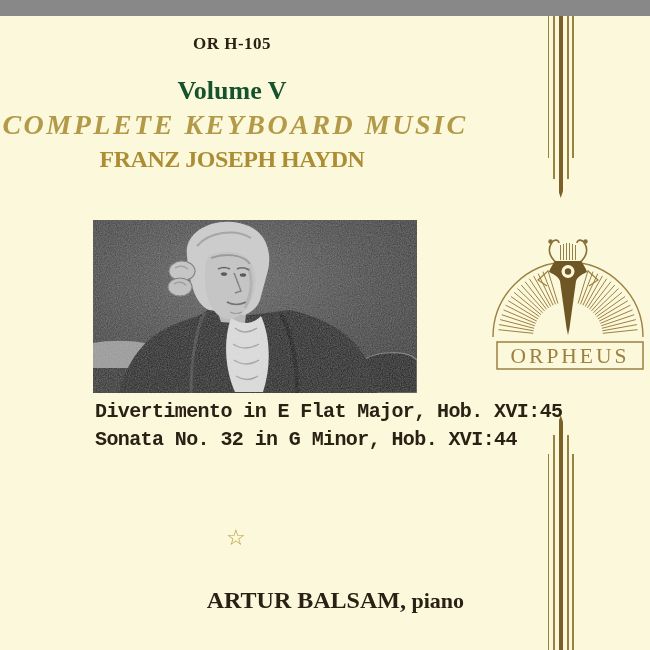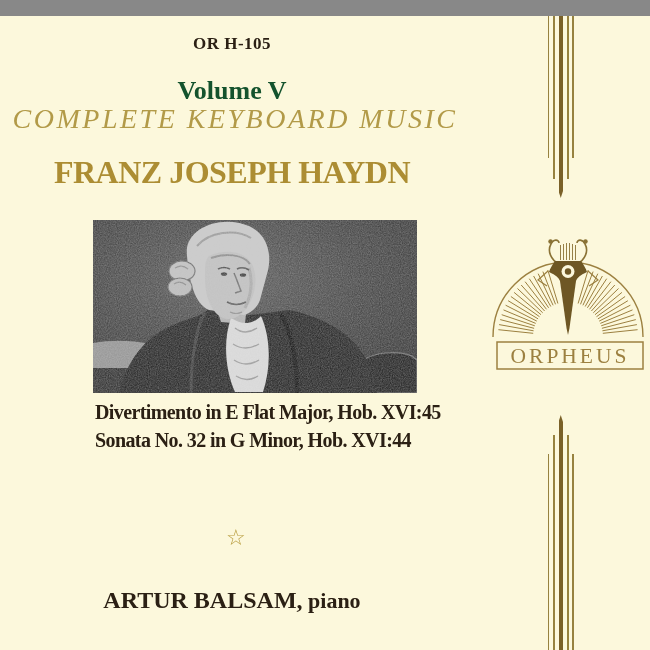--- a/index.html
+++ b/index.html
@@ -5,35 +5,35 @@
   html,body{margin:0;padding:0;background:#888;}
   .cover{
     position:relative;width:650px;height:650px;margin:16px auto;
     background:#FCF8DC;overflow:hidden;
     font-family:"Liberation Serif", serif;
   }
   
   .txtcol{position:absolute;left:0;width:464px;text-align:center;}
   .catalog{top:18px;font-size:17px;font-weight:bold;color:#2B2014;letter-spacing:.5px;}
   .volume{top:60px;font-size:26px;font-weight:bold;color:#14532d;}
-  .series{top:87px;font-size:28px;font-style:italic;font-weight:normal;
+  .series{top:93px;font-size:28px;font-style:italic;font-weight:bold;
           color:#B29A48;letter-spacing:2.5px;width:470px;white-space:nowrap;}
-  .composer{top:138px;font-size:32px;font-weight:bold;color:#AC8D33;
+  .composer{top:130px;font-size:24px;font-weight:bold;color:#AC8D33;
             letter-spacing:-.5px;white-space:nowrap;}
   
   .portrait{position:absolute;left:93px;top:204px;width:324px;height:173px;}
   
   .tracks{position:absolute;left:95px;top:382px;color:#2B2014;
           font-size:20px;font-weight:bold;letter-spacing:-.6px;line-height:28px;
-          text-align:left;white-space:nowrap;}
+          text-align:left;white-space:nowrap;font-family:Liberation Mono, monospace;}
   
   .star{position:absolute;left:226px;top:509px;font-size:22px;color:#B89D3F;
         font-family:"DejaVu Sans", sans-serif;}
   
-  .artist{position:absolute;left:0;top:571px;width:464px;text-align:center;
+  .artist{position:absolute;left:0;top:571px;width:464px;text-align:right;
           color:#2B2014;white-space:nowrap;}
   .artist .aname{font-size:24px;font-weight:bold;}
   .artist .ainstr{font-size:22px;font-weight:bold;}
   
   .vline{position:absolute;background:#97823F;}
   .vline.thick{background:#7A6128;}
   .tipdown{clip-path:polygon(0 0,100% 0,100% calc(100% - 7px),50% 100%,0 calc(100% - 7px));}
   .tipup{clip-path:polygon(50% 0,100% 7px,100% 100%,0 100%,0 7px);}
   
   .logo{position:absolute;left:484px;top:218px;width:170px;height:140px;}

